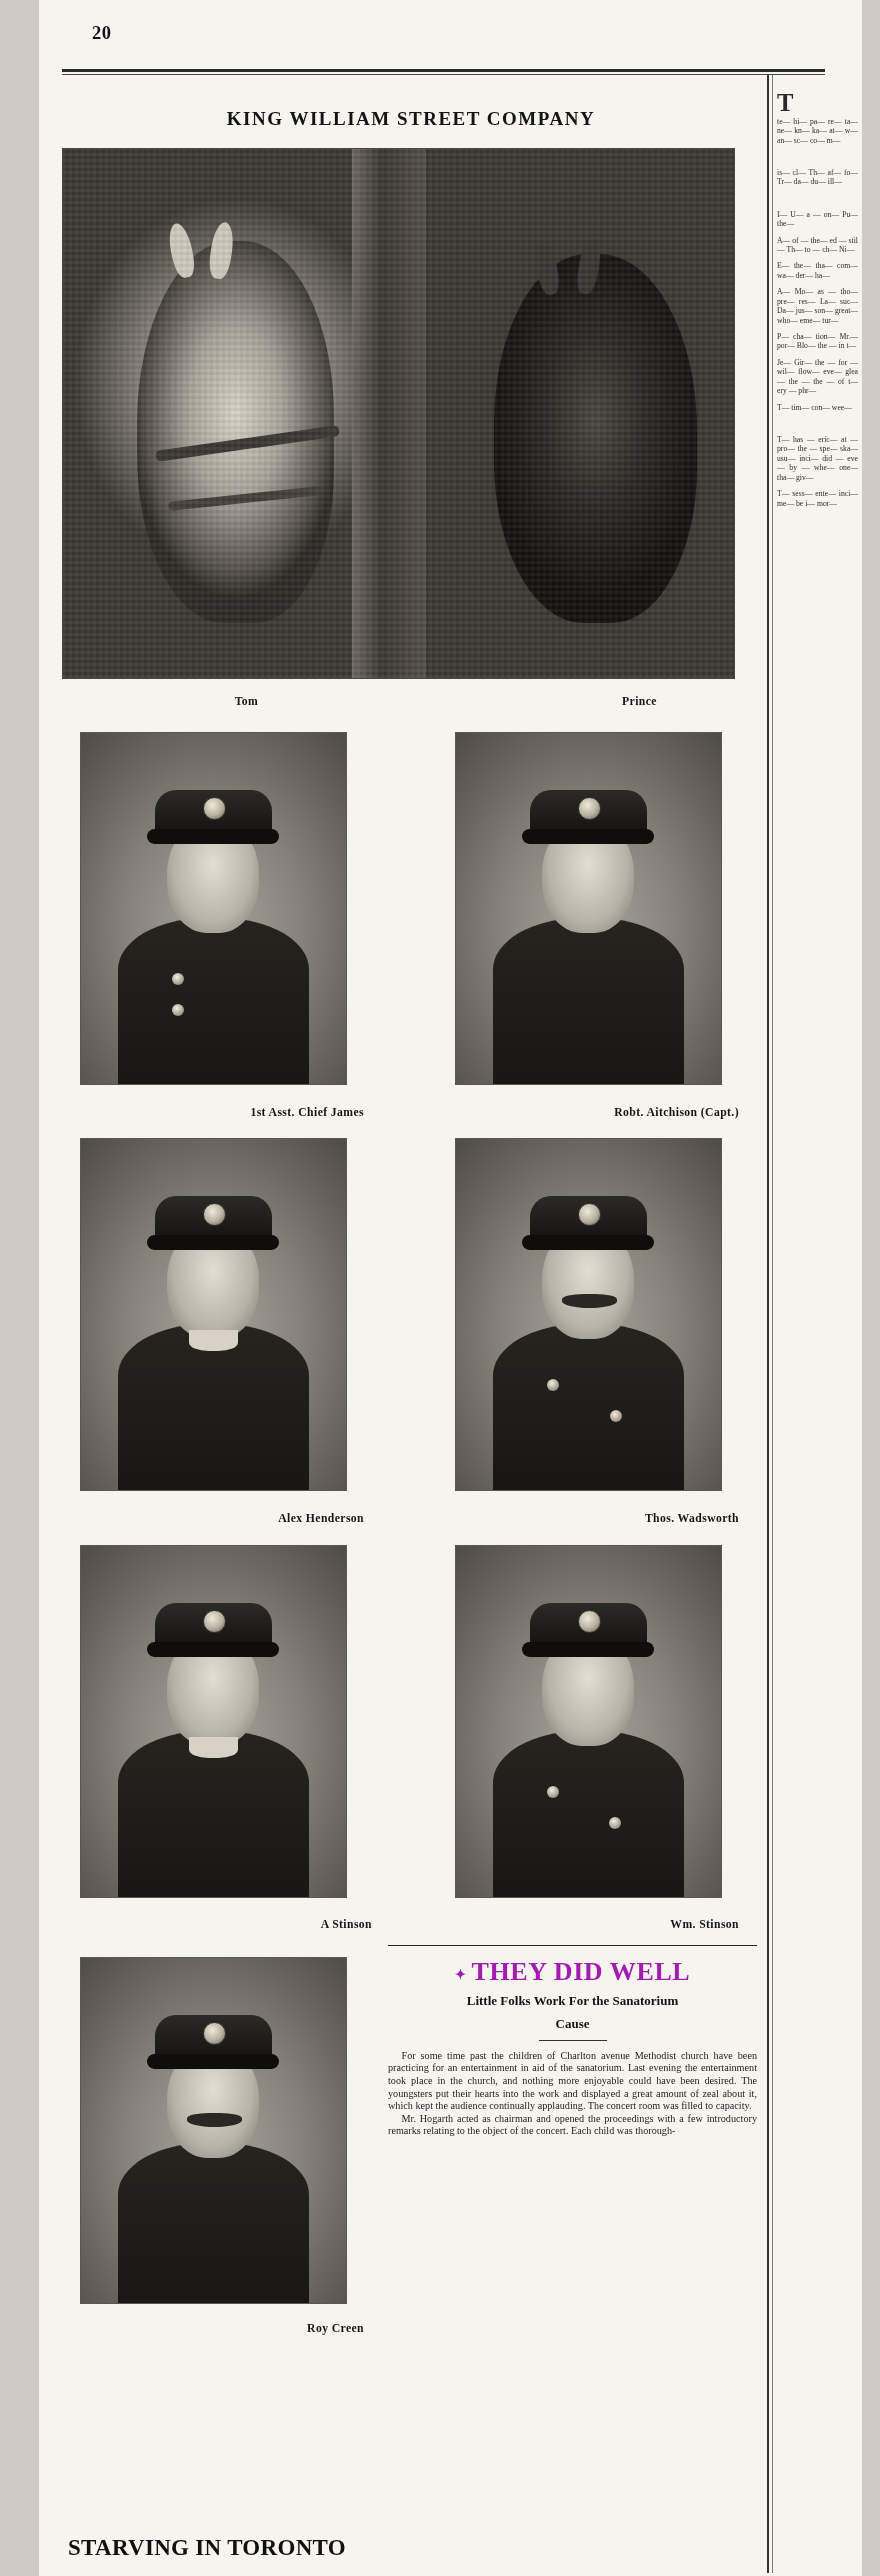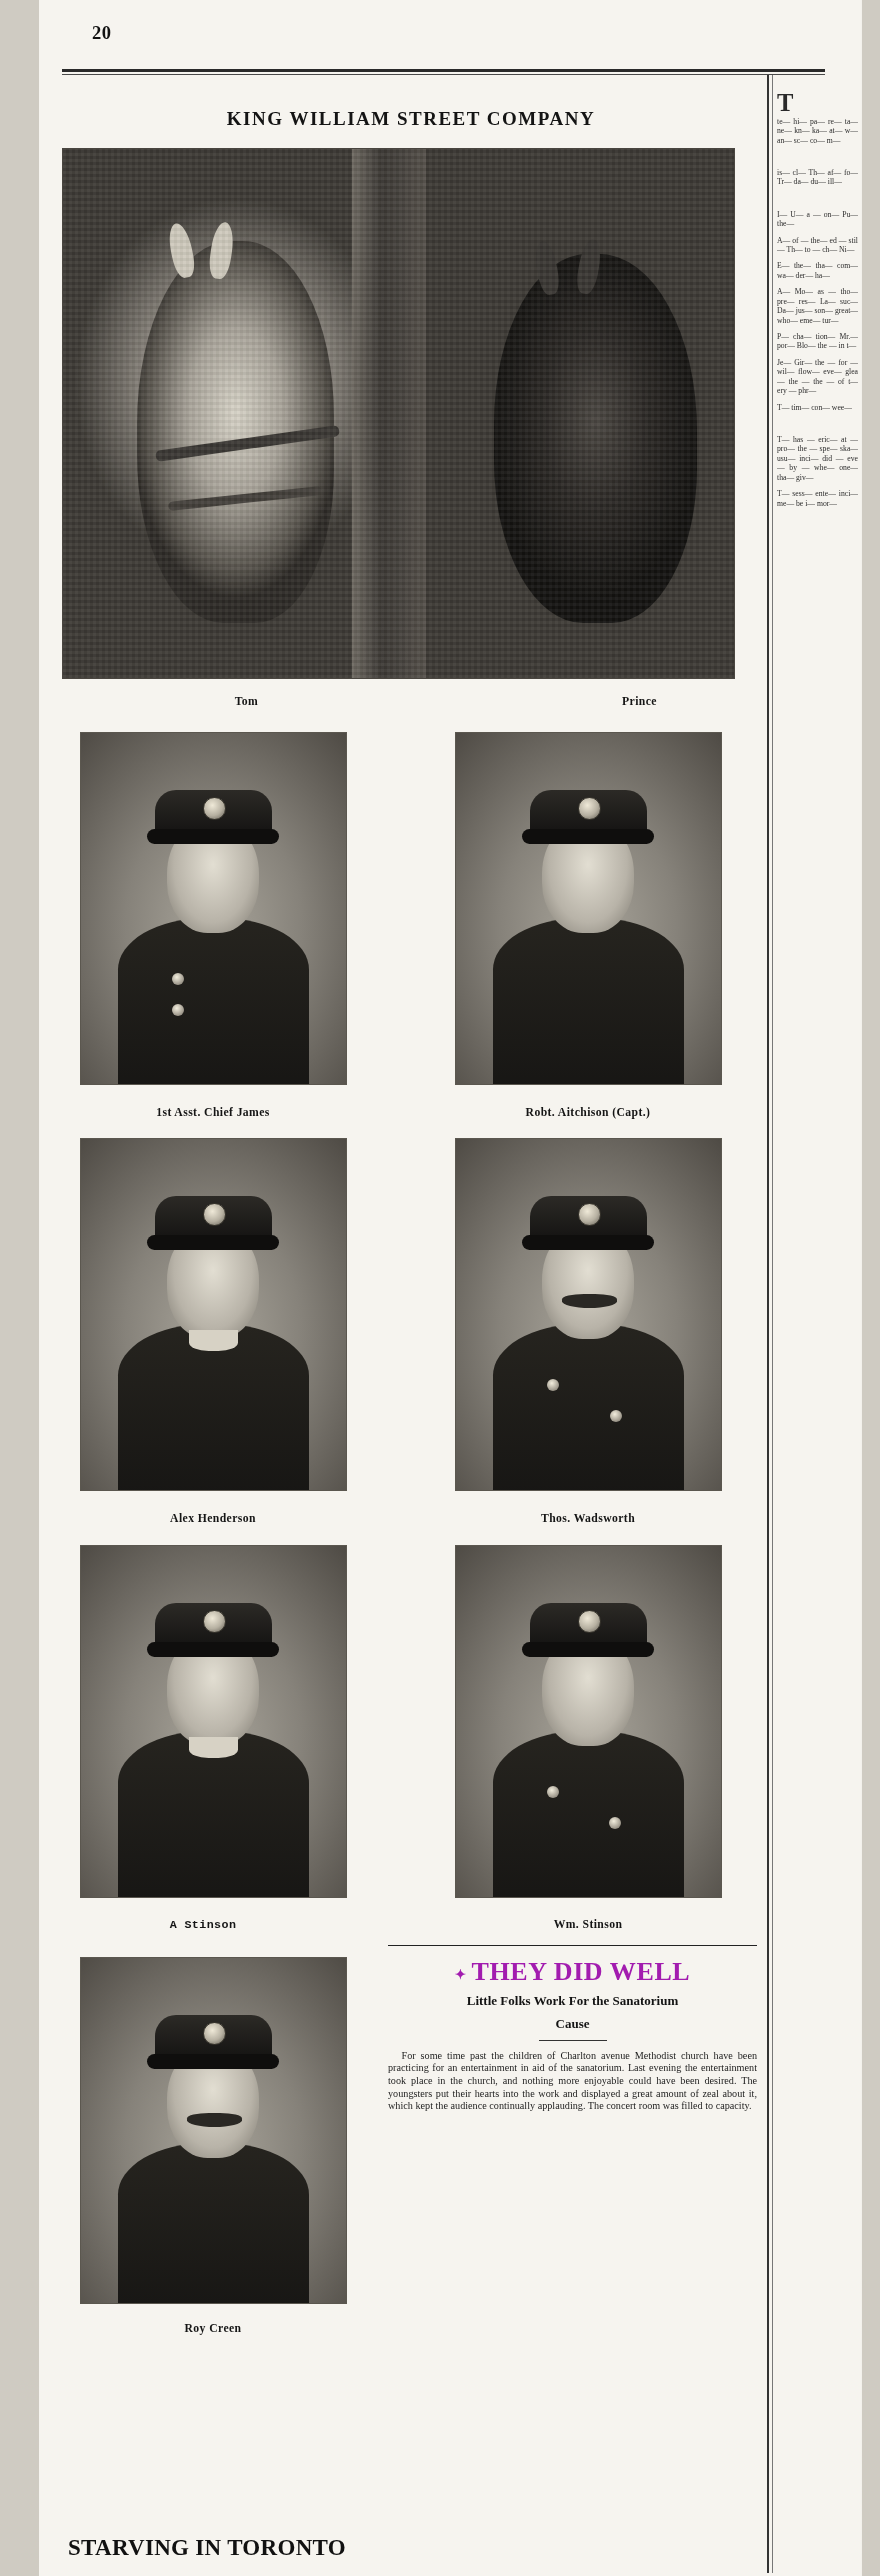--- a/index.html
+++ b/index.html
@@ -90,21 +90,21 @@
     overflow: hidden;
   }
   .photo .grain {
     position: absolute; inset: 0;
     background-image:
       repeating-linear-gradient(0deg, rgba(255,255,255,0.045) 0 0.6px, rgba(0,0,0,0.05) 0.6px 1.2px),
       repeating-linear-gradient(90deg, rgba(255,255,255,0.03) 0 0.6px, rgba(0,0,0,0.04) 0.6px 1.2px);
     opacity: .9;
   }
   .caption {
-    text-align: center;
+    text-align: right;
     font-family: "Liberation Serif", serif;
     font-weight: bold;
     font-size: 11.7px;
     letter-spacing: 0.4px;
     margin-top: 7.4px;
     color: #151515;
   }
 
   
   .horses-wrap {
@@ -358,21 +358,21 @@
   <div class="portrait" style="left:80px; top:1545px;">
     <div class="bg"></div>
     <div class="torso"></div>
     <div class="head"></div>
     <div class="hat"></div>
     <div class="brim"></div>
     <div class="badge"></div>
     <div class="collar"></div>
     <div class="grain"></div>
   </div>
-  <div class="caption" style="position:absolute; left:52px; top:1911px; width:302px;font-family:Liberation Mono, monospace;">A Stinson</div>
+  <div class="caption" style="position:absolute; left:70px; top:1911px; width:302px;">A Stinson</div>
 
   <div class="portrait" style="left:455px; top:1545px;">
     <div class="bg"></div>
     <div class="torso"></div>
     <div class="head"></div>
     <div class="hat"></div>
     <div class="brim"></div>
     <div class="badge"></div>
     <div class="btn1"></div>
     <div class="btn2" style="left:153px; top:271px;"></div>
@@ -394,20 +394,21 @@
 
   <div class="article-box">
     <div class="article-head">
       <span class="article-star">✦</span><span>THEY DID WELL</span>
     </div>
     <div class="article-sub">Little Folks Work For the Sanatorium</div>
     <div class="article-sub">Cause</div>
     <div class="article-rule"></div>
     <div class="article-body">
       <p>For some time past the children of Charlton avenue Methodist church have been practicing for an entertainment in aid of the sanatorium. Last evening the entertainment took place in the church, and nothing more enjoyable could have been desired. The youngsters put their hearts into the work and displayed a great amount of zeal about it, which kept the audience continually applauding. The concert room was filled to capacity.</p>
+      <p>Mr. Hogarth acted as chairman and opened the proceedings with a few introductory remarks relating to the object of the concert. Each child was thorough-</p>
     </div>
   </div>
 
   <div class="bottom-headline">STARVING IN TORONTO</div>
 
   <div class="side-col">
     <div class="big-letter">T</div>
     <p>te— hi— pa— re— ta— ne— kn— ka— at— w— an— sc— co— m—</p>
     <div class="gap"></div>
     <p>is— cl— Th— af— fo— Tr— da— du— ill—</p>

